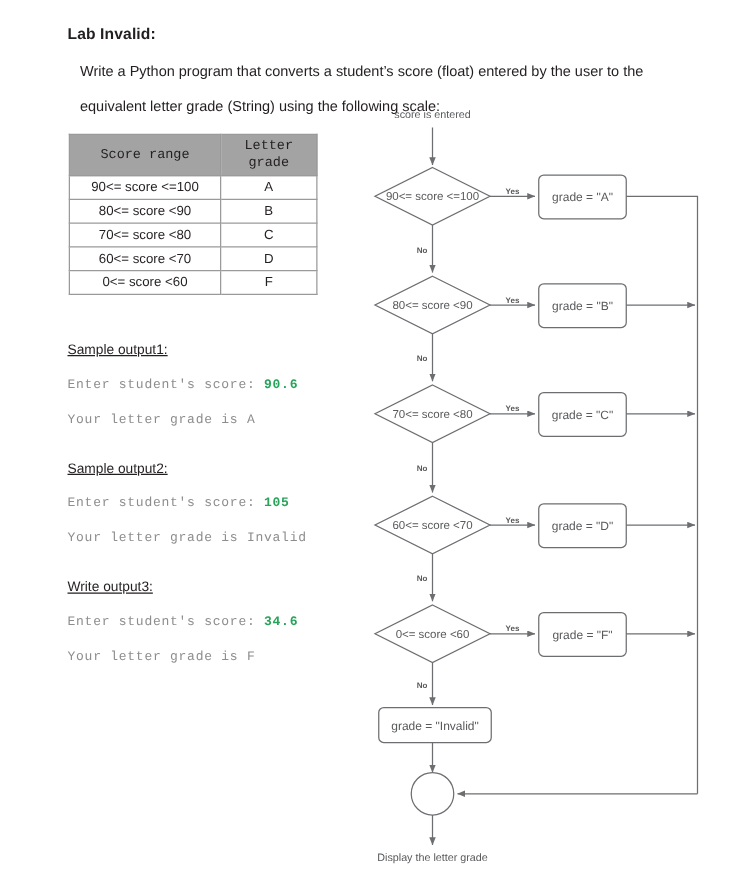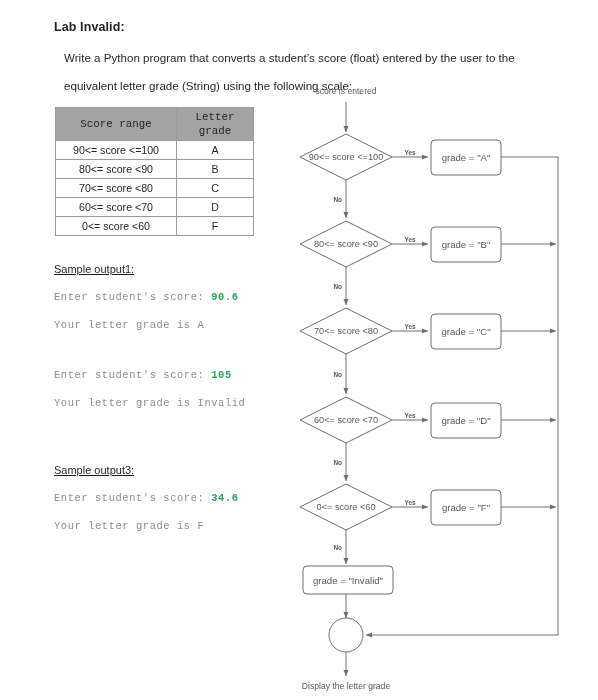--- a/index.html
+++ b/index.html
@@ -131,33 +131,34 @@
       <td class="range">60&lt;= score &lt;70</td>
       <td class="letter">D</td>
     </tr>
     <tr>
       <td class="range">0&lt;= score &lt;60</td>
       <td class="letter">F</td>
     </tr>
   </tbody>
 </table>
 
-<div class="sample-block" style="top:263px">
+<div class="sample-block" style="top:274px">
   <div class="sample-title">Sample output1:</div>
   <div class="sample-line"><span>Enter student's score: </span><span class="val">90.6</span></div>
   <div class="sample-line">Your letter grade is A</div>
 </div>
 
 <div class="sample-block" style="top:369px">
+  <div class="sample-title">Sample output2:</div>
   <div class="sample-line"><span>Enter student's score: </span><span class="val">105</span></div>
   <div class="sample-line">Your letter grade is Invalid</div>
 </div>
 
 <div class="sample-block" style="top:464px">
-  <div class="sample-title">Sample output3:</div>
+  <div class="sample-title">Write output3:</div>
   <div class="sample-line"><span>Enter student's score: </span><span class="val">34.6</span></div>
   <div class="sample-line">Your letter grade is F</div>
 </div>
 
 <svg id="flowchart" width="320" height="615" viewBox="0 0 320 615">
   <defs>
     <marker id="arr" markerWidth="7" markerHeight="7" refX="6.2" refY="2.6" orient="auto" markerUnits="strokeWidth">
       <path d="M0,0 L6.4,2.6 L0,5.2 z" fill="#6d6e71"></path>
     </marker>
   </defs>

